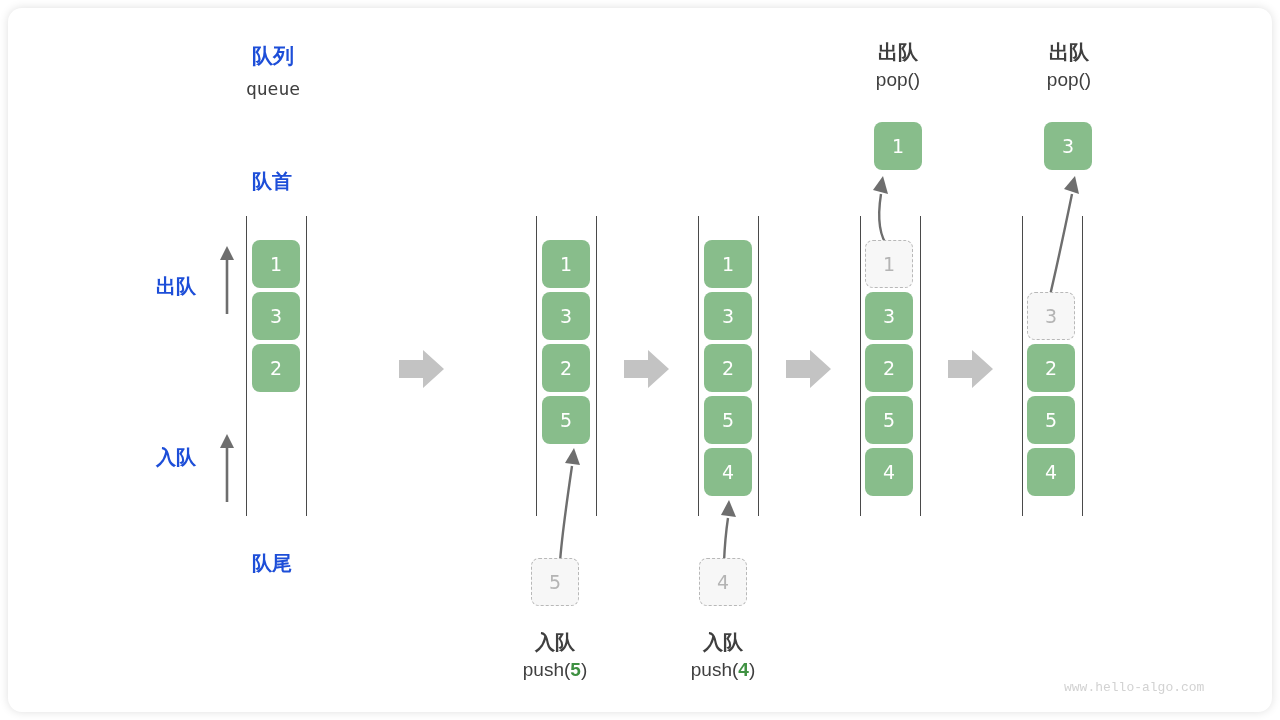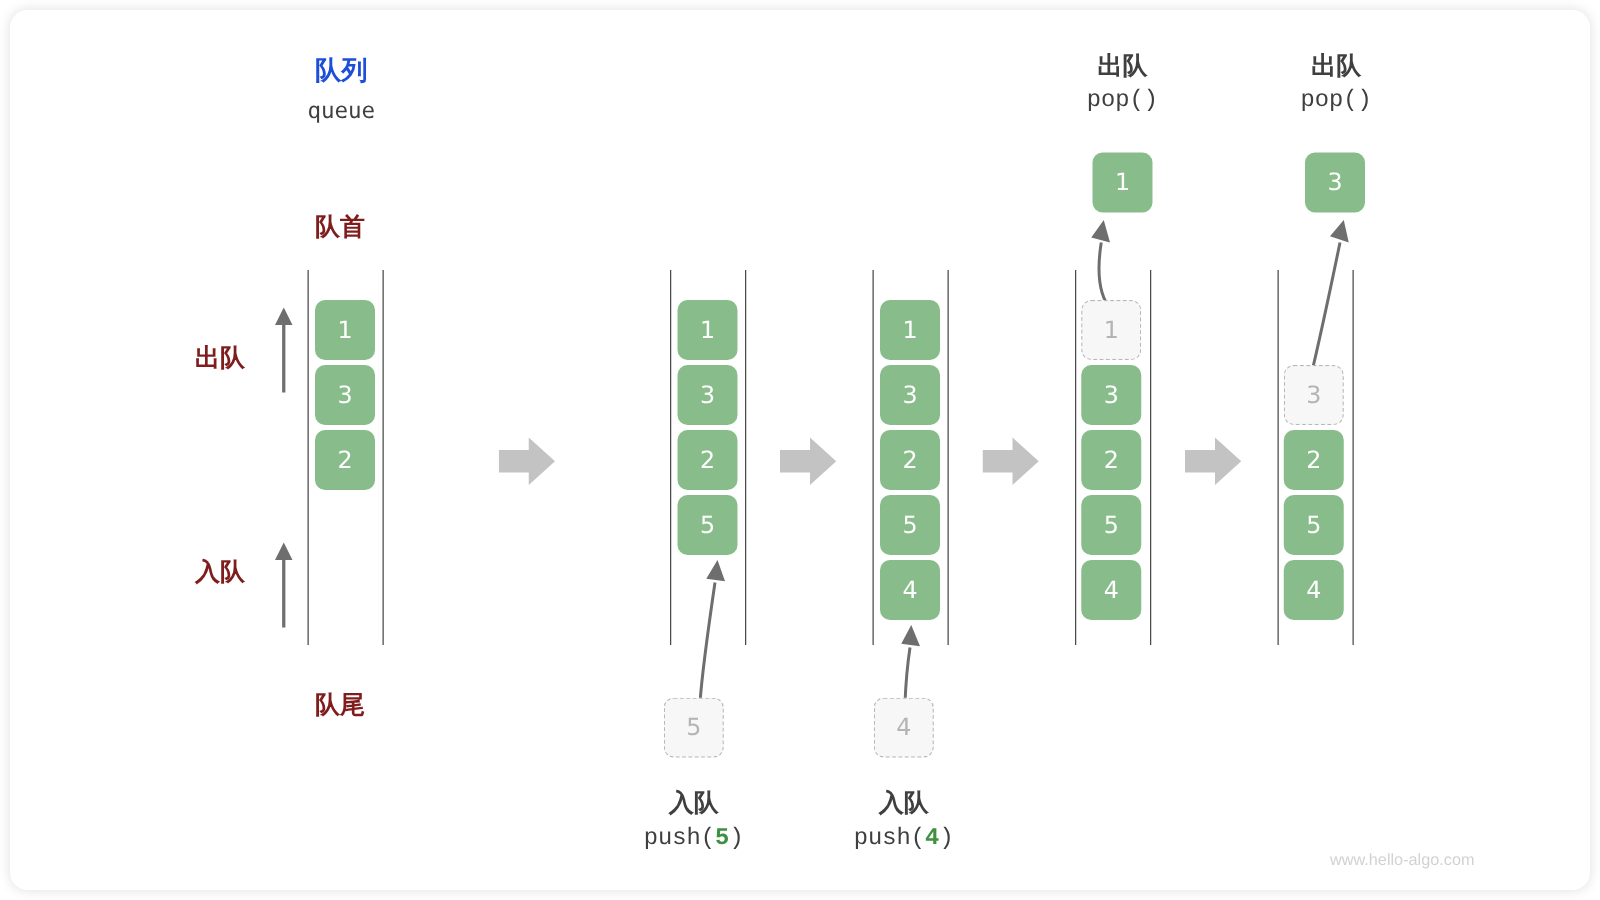--- a/index.html
+++ b/index.html
@@ -24,21 +24,21 @@
     box-shadow: 0 0 10px rgba(0,0,0,0.13);
     overflow: hidden;
   }
   .abs { position: absolute; }
 
   
   .cn-bold {
     font-family: "DejaVu Sans", sans-serif;
     font-weight: bold;
     font-size: 20px;
-    color: #7f1d1d;
+    color: #1d4ed8;
     white-space: nowrap;
   }
   .title-cn {
     font-family: "DejaVu Sans", sans-serif;
     font-weight: bold;
     font-size: 21px;
     color: #1d4ed8;
     white-space: nowrap;
     text-align: center;
   }
@@ -55,21 +55,21 @@
     text-align: center;
   }
   .op-label .cn {
     font-family: "DejaVu Sans", sans-serif;
     font-weight: bold;
     font-size: 20px;
     color: #3f3f3f;
     line-height: 28px;
   }
   .op-label .code {
-    font-family: Liberation Mono, monospace;
+    font-family: Liberation Sans, sans-serif;
     font-size: 19px;
     color: #3f3f3f;
     line-height: 28px;
     white-space: nowrap;
   }
   .op-label .code .num { color: #3f9142; font-weight: bold; }
 
   
   .channel-line {
     position: absolute;
@@ -105,21 +105,21 @@
   }
 
   
   .tick-arrow { position: absolute; }
 
   
   .step-arrow { position: absolute; }
 
   .watermark {
     position: absolute;
-    font-family: Liberation Sans, sans-serif;
+    font-family: Liberation Mono, monospace;
     font-size: 13px;
     color: #d2d2d2;
     white-space: nowrap;
   }
 </style>
 </head>
 <body>
 
 <div id="card">
 

